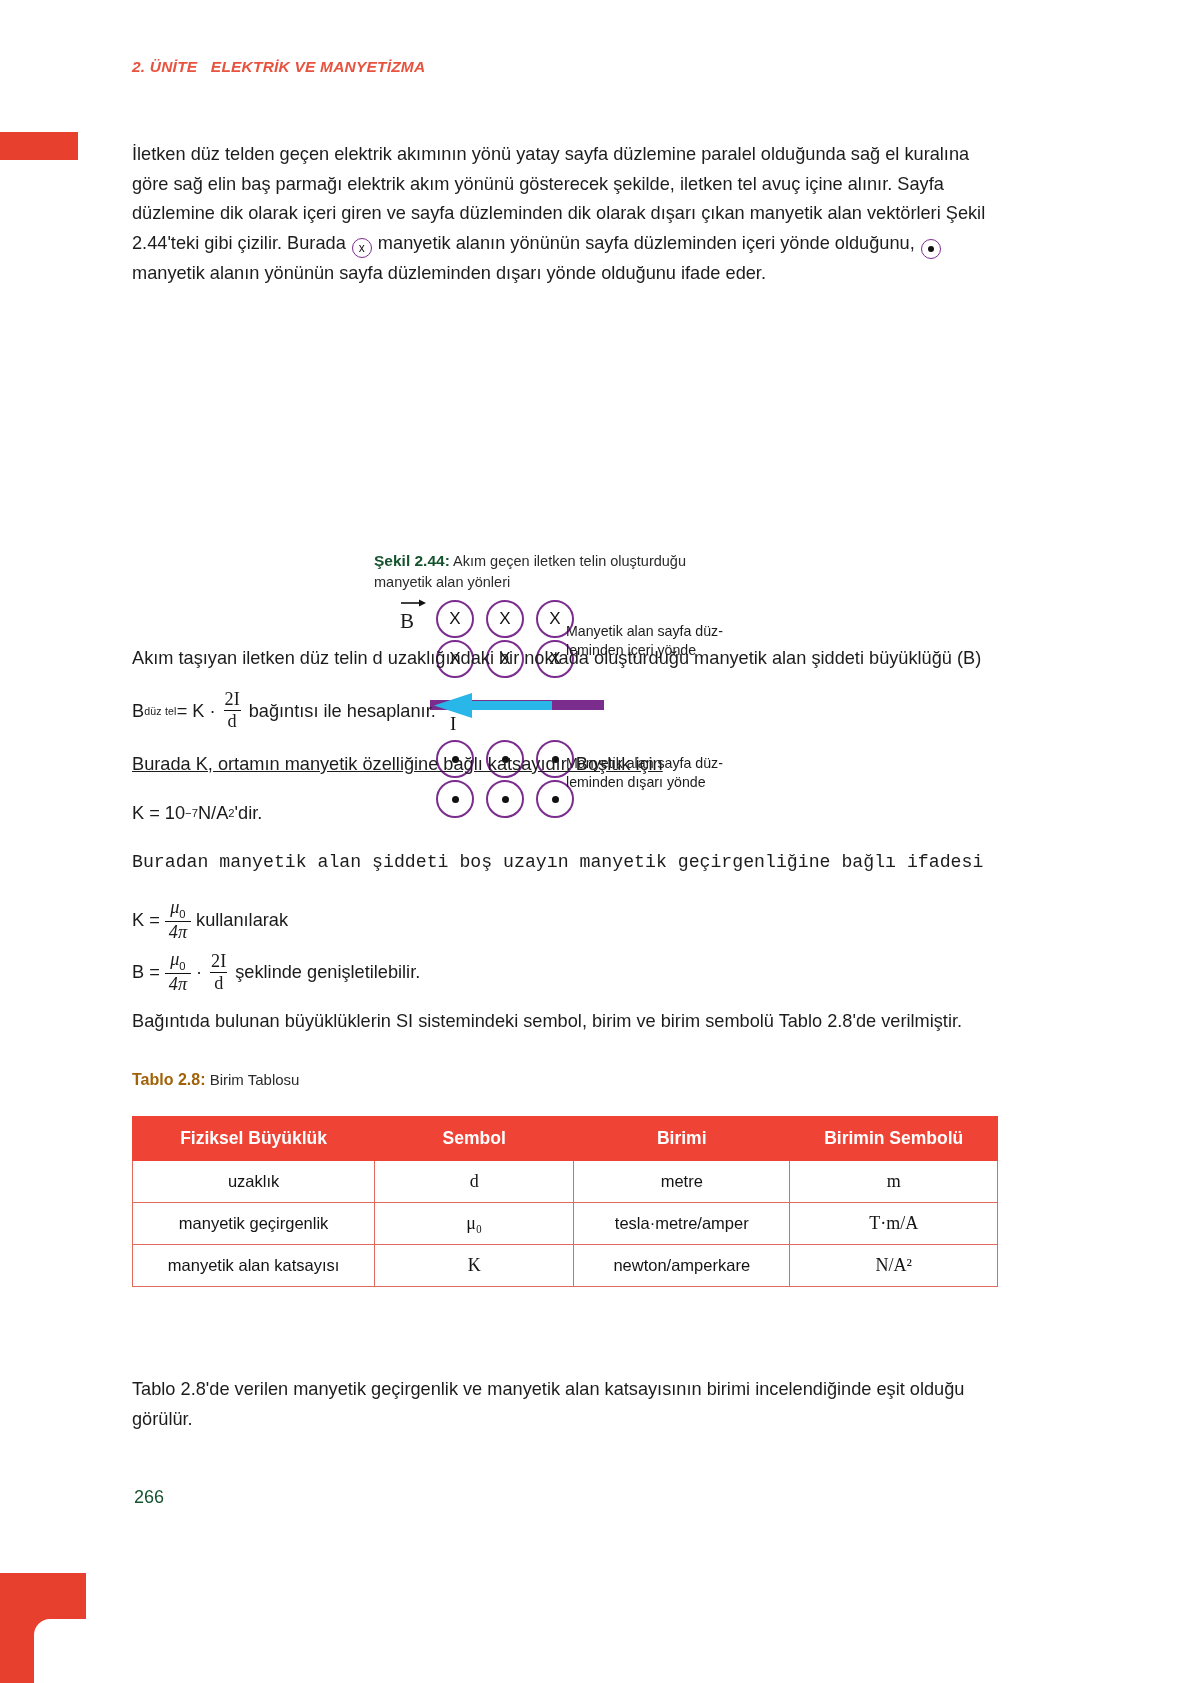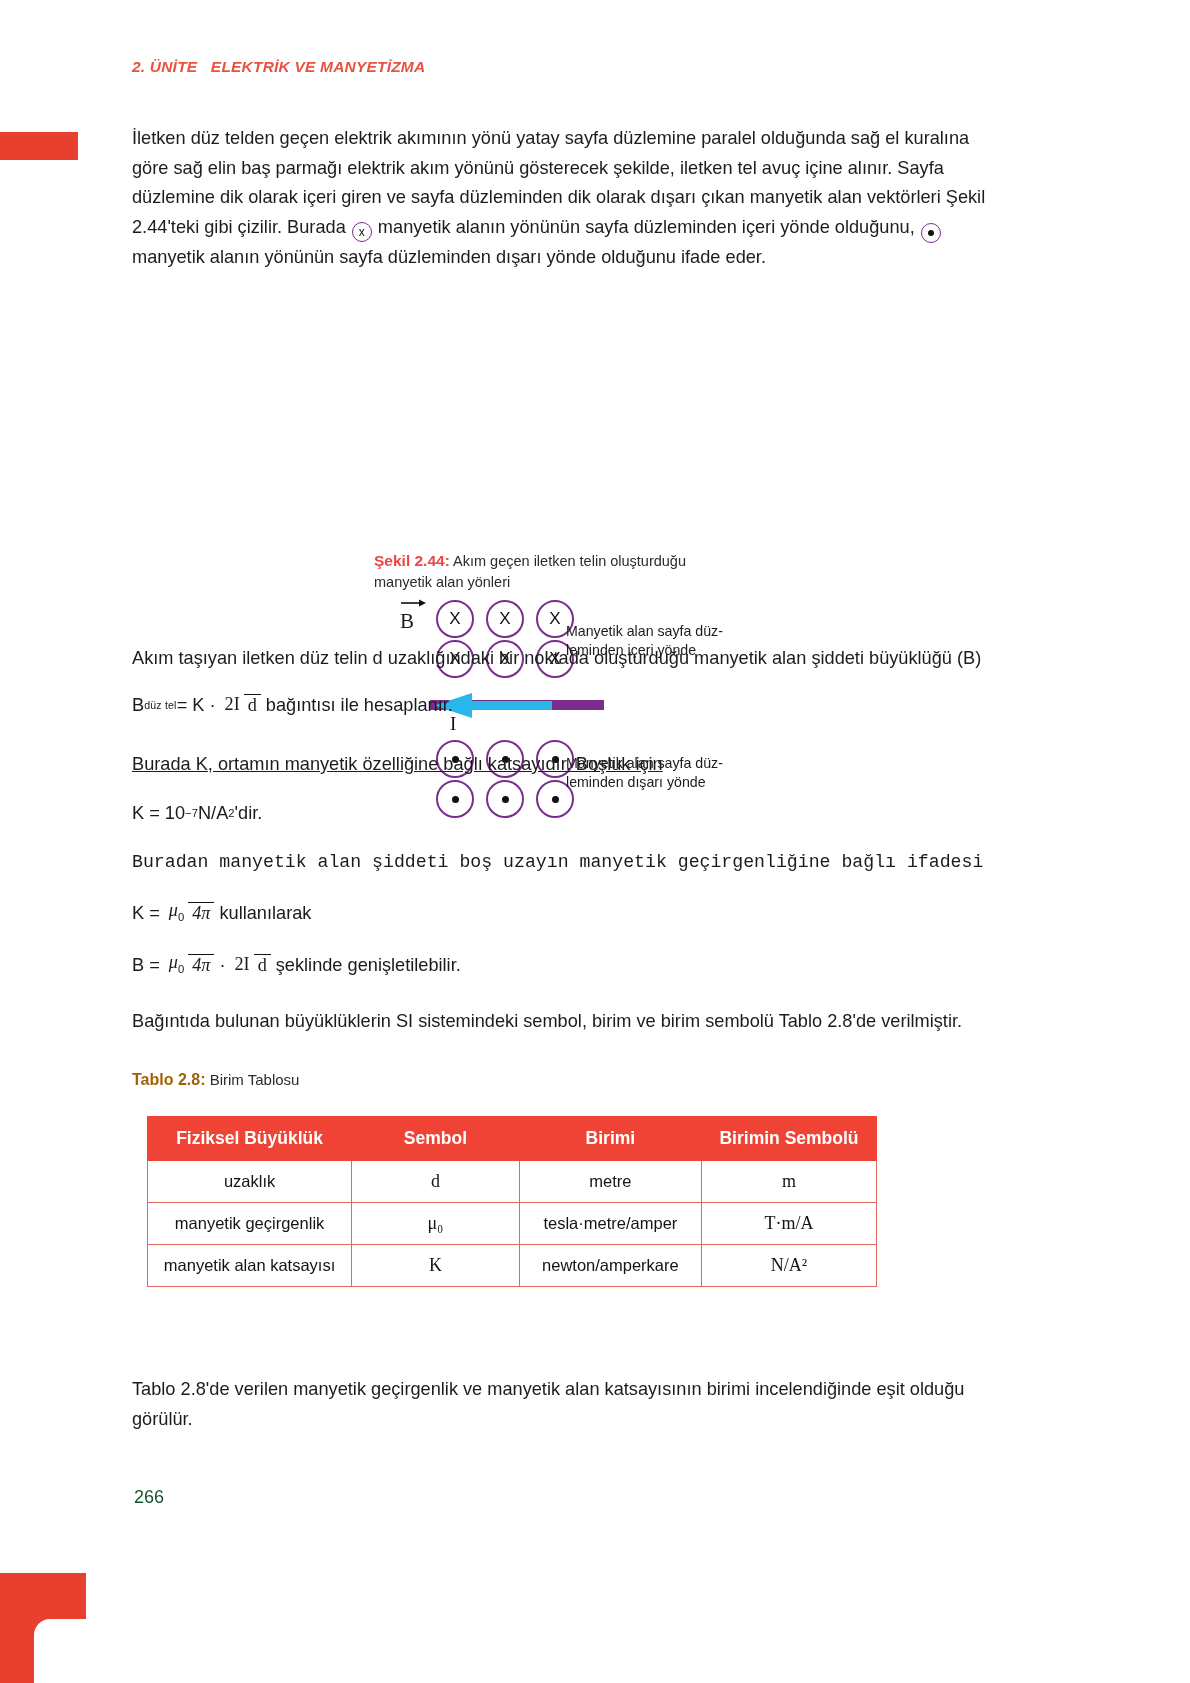--- a/index.html
+++ b/index.html
@@ -159,33 +159,34 @@
   #note-out { left: 434px; top: 458px; }
 
   .fig-caption {
     position: absolute;
     left: 374px; top: 550px;
     width: 360px;
     font-size: 14.5px;
     line-height: 21px;
     color: #2b2b2b;
   }
-  .fig-caption b { font-weight: 700; font-size: 15.5px; color: #ef4444; }
+  .fig-caption b { font-weight: 700; font-size: 15.5px; color: #14532d; }
 
   
   .mathline {
     font-size: 18.2px;
     line-height: 30px;
     display: flex;
     align-items: center;
     flex-wrap: wrap;
     gap: 0;
   }
   .frac {
     display: inline-flex;
+    flex-direction: column;
     align-items: center;
     vertical-align: middle;
     margin: 0 5px;
     line-height: 1.05;
   }
   .frac .num { padding: 0 4px 1px 4px; }
   .frac .den { padding: 1px 4px 0 4px; border-top: 1.4px solid #111; }
   .serifit { font-family: "Liberation Serif", serif; font-style: normal; }
   .mu { font-family: "Liberation Serif", serif; font-style: italic; }
   sub.small { font-size: 0.62em; }
@@ -196,22 +197,22 @@
   .tbl-title {
     position: absolute;
     left: 132px; top: 1071px;
     font-size: 15px;
     color: #2b2b2b;
   }
   .tbl-title b { font-weight: 700; font-size: 16px; color: #a16207; }
 
   table.unit {
     position: absolute;
-    left: 147px; top: 1116px;
-    width: 730px;
+    left: 132px; top: 1116px;
+    width: 866px;
     border-collapse: collapse;
     table-layout: fixed;
   }
   table.unit th {
     background: #ef4336;
     color: #ffffff;
     font-size: 17.5px;
     font-weight: 700;
     padding: 11px 4px;
     border: 1px solid #ef4336;
@@ -237,21 +238,21 @@
   }
 </style>
 </head>
 <body>
 
 <div class="edge-tab"></div>
 <div class="corner-mark"></div>
 
 <div class="running-head">2. ÜNİTE   ELEKTRİK VE MANYETİZMA</div>
 
-<div class="col para" style="top:124px;">
+<div class="col para" style="top:140px;">
   <span>İletken düz telden geçen elektrik akımının yönü yatay sayfa düzlemine paralel olduğunda sağ el kuralına göre sağ elin baş parmağı elektrik akım yönünü gösterecek şekilde, iletken tel avuç içine alınır. Sayfa düzlemine dik olarak içeri giren ve sayfa düzleminden dik olarak dışarı çıkan manyetik alan vektörleri Şekil 2.44'teki gibi çizilir. Burada </span><span class="sym">x</span><span> manyetik alanın yönünün sayfa düzleminden içeri yönde olduğunu, </span><span class="sym dot"></span><span> manyetik alanın yönünün sayfa düzleminden dışarı yönde olduğunu ifade eder.</span>
 </div>
 
 <div class="figure">
 
   <div class="bvec">
     <svg width="26" height="10" viewBox="0 0 26 10">
       <line x1="1" y1="6" x2="22" y2="6" stroke="#111" stroke-width="1.6"></line>
       <polygon points="26,6 19,2.6 19,9.4" fill="#111"></polygon>
     </svg>

